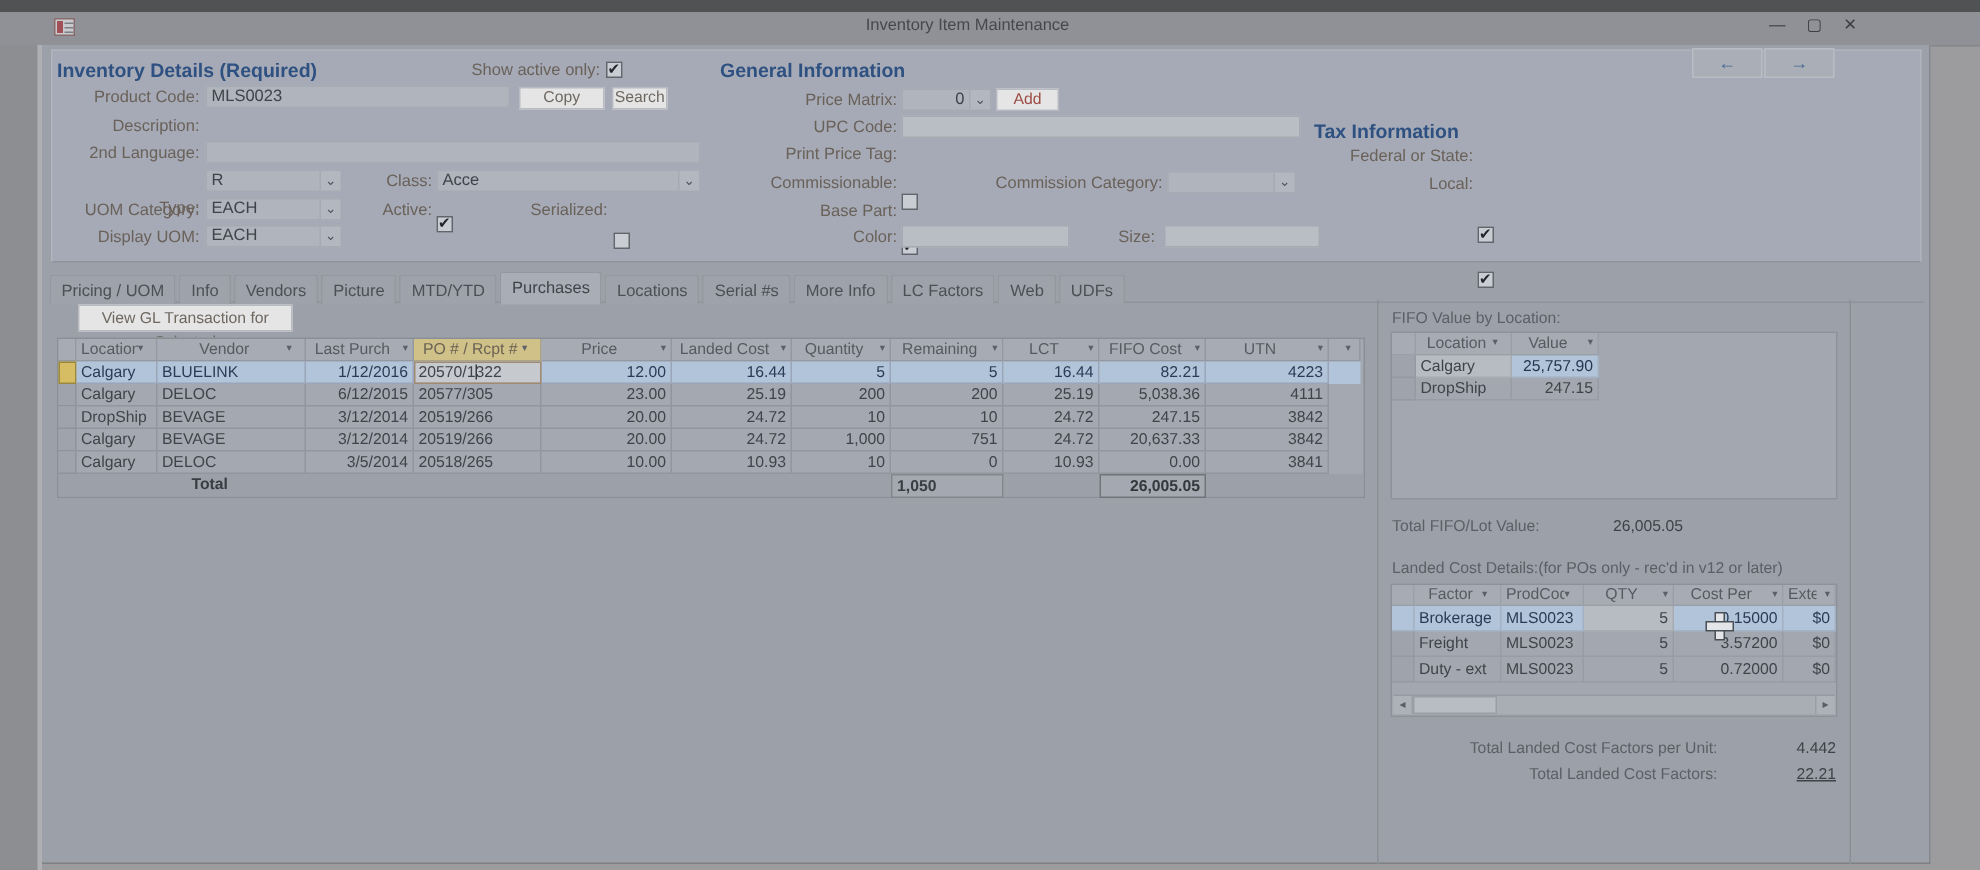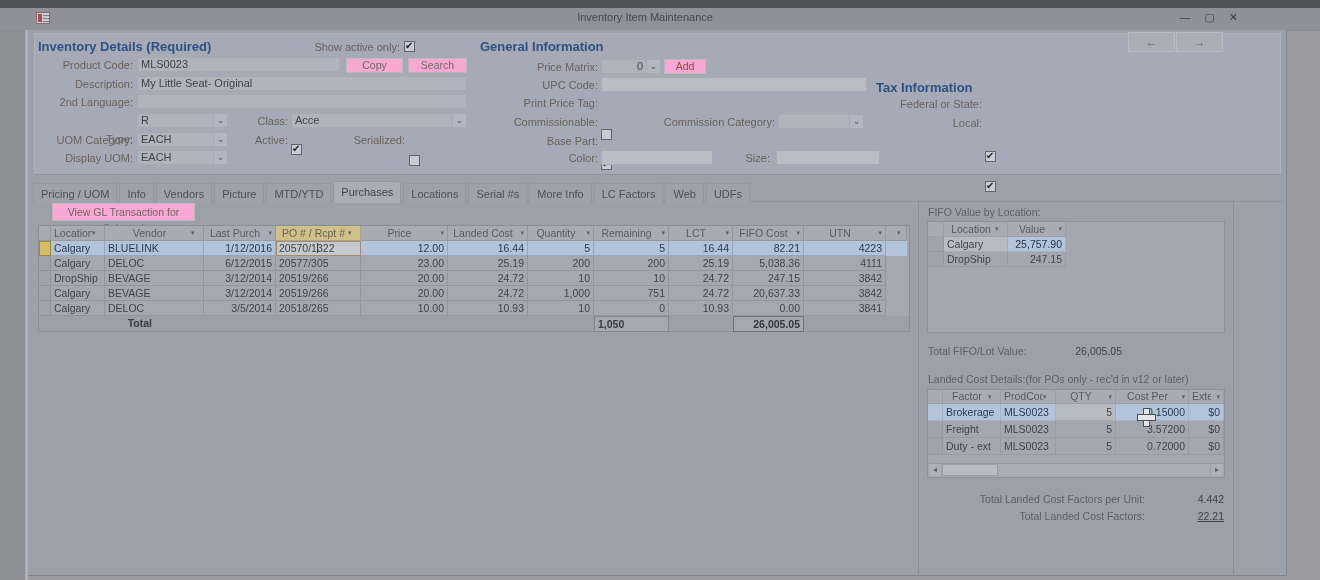--- a/index.html
+++ b/index.html
@@ -26,21 +26,21 @@
   .lbl{font-size:11px;color:#6a6159;text-align:right;height:13px;line-height:13px;white-space:nowrap;}
   .glbl{font-size:10.5px;color:#5b5f66;height:13px;line-height:13px;white-space:nowrap;}
   .fld{background:#afb4bd;border:1px solid #a6aab2;font-size:11px;color:#3f434a;
      padding:0 3px;height:15px;line-height:13px;box-sizing:border-box;white-space:nowrap;overflow:hidden;}
   .fld.light{background:#b9bdc4;}
   .combo{display:flex;justify-content:space-between;padding:0;}
   .combo .val{flex:1;padding:0 3px;line-height:13px;}
   .combo .val.r{text-align:right;}
   .combo .dd{width:13px;border-left:1px solid #a6aab2;background:#b3b7bf;text-align:center;
      font-size:9px;line-height:12px;color:#4e525a;}
-  .btn{background:#f9a8d4;border:1px solid #b8bbc2;color:#6e6861;font-size:10.5px;
+  .btn{background:#e5e5e5;border:1px solid #b8bbc2;color:#6e6861;font-size:10.5px;
      text-align:center;line-height:13px;height:15px;box-sizing:border-box;cursor:default;}
   .btn.red{color:#9c4a42;}
   .cb{width:11px;height:11px;background:#c9cdd3;border:1px solid #62666c;box-sizing:border-box;position:relative;}
   .cb.checked::after{content:"✔";position:absolute;left:0px;top:-2px;font-size:10px;color:#23252a;}
   .navbtn{width:47px;height:20px;background:#aaaeb6;border:1px solid #b9bcc3;color:#4a6a94;
      text-align:center;line-height:18px;font-size:12px;box-sizing:border-box;cursor:default;}
   
   .tabs{left:5px;top:151px;width:1250px;height:20px;border-bottom:1px solid #8f939b;white-space:nowrap;}
   .tab{display:inline-block;vertical-align:bottom;padding:3px 7px 2px;margin-right:2px;font-size:11px;color:#4c4f55;
      background:#9ea3ab;border:1px solid #94989f;border-bottom:none;border-radius:2px 2px 0 0;height:14px;line-height:14px;cursor:default;}
@@ -126,24 +126,23 @@
     <div class="abs navbtn" style="left:1100px;top:2px;">←</div>
     <div class="abs navbtn" style="left:1148px;top:2px;">→</div>
 
     <div class="abs h" style="left:10px;top:9px;">Inventory Details (Required)</div>
     <div class="abs lbl" style="left:240px;top:11px;width:132px;">Show active only:</div>
     <div class="abs cb checked" style="left:376px;top:11px;"></div>
 
     <div class="abs lbl" style="left:5px;top:29px;width:100px;">Product Code:</div>
     <div class="abs fld" style="left:109px;top:27px;width:203px;">MLS0023</div>
     <div class="abs btn" style="left:318px;top:28px;width:57px;">Copy</div>
-    <div class="abs btn" style="left:380px;top:28px;width:59px;">Search</div>
+    <div class="abs btn" style="left:380px;top:28px;width:37px;">Search</div>
 
     <div class="abs lbl" style="left:5px;top:48px;width:100px;">Description:</div>
-    <div class="abs fld" style="left:109px;top:46px;width:330px;">My Little Seat- Original</div>
 
     <div class="abs lbl" style="left:5px;top:66px;width:100px;">2nd Language:</div>
     <div class="abs fld" style="left:109px;top:64px;width:330px;"></div>
 
     <div class="abs lbl" style="left:5px;top:103px;width:100px;">Type:</div>
     <div class="abs fld combo" style="left:109px;top:83px;width:91px;">
       <span class="val">R</span>
       <span class="dd">⌄</span>
     </div>
     <div class="abs lbl" style="left:205px;top:85px;width:55px;">Class:</div>

